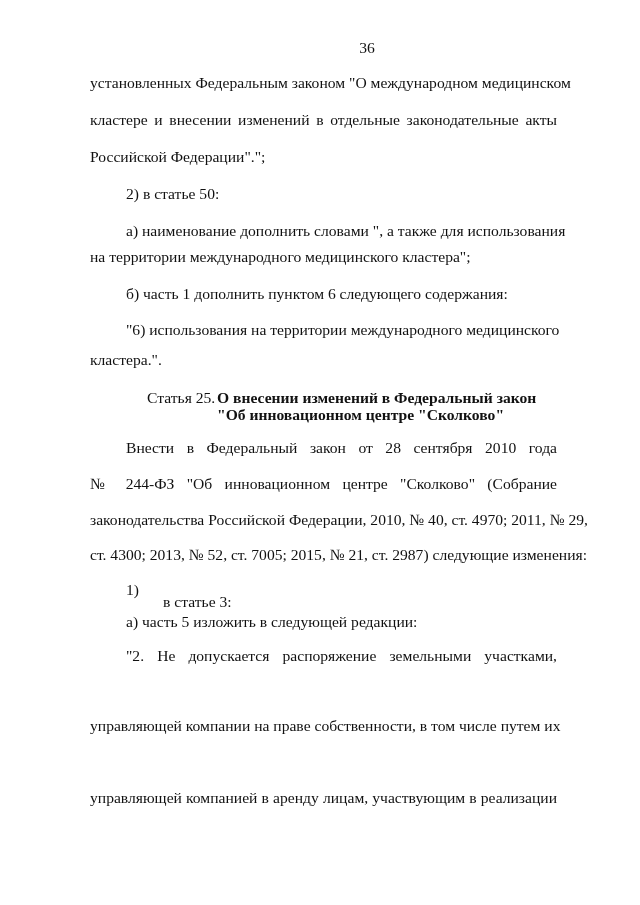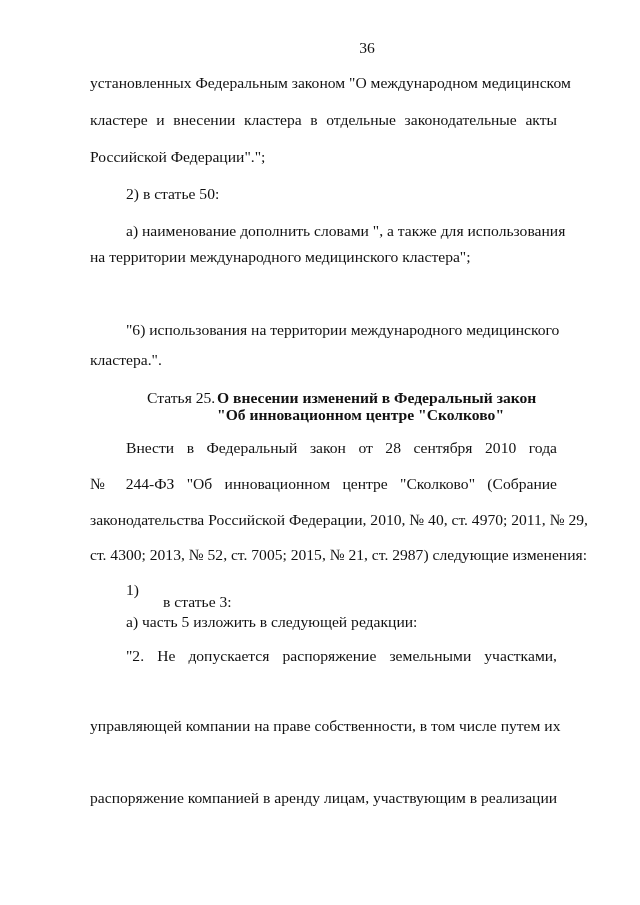--- a/index.html
+++ b/index.html
@@ -21,37 +21,38 @@
   .num-item { position: absolute; left: 126px; font-size: 15.6px; line-height: 20px; }
   .num-item-text { position: absolute; left: 163px; font-size: 15.6px; line-height: 20px; margin-top: 12px; }
 </style>
 </head>
 <body>
 
 <div class="page">
   <div class="pagenum">36</div>
 
   <div class="ln just" style="top:73px">установленных Федеральным законом "О международном медицинском</div>
-  <div class="ln just" style="top:110px">кластере и внесении кластера в отдельные законодательные акты</div>
+  <div class="ln just" style="top:110px">кластере и внесении изменений в отдельные законодательные акты</div>
   <div class="ln" style="top:147px">Российской Федерации".";</div>
   <div class="ln ind" style="top:184px">2) в статье 50:</div>
   <div class="ln ind just" style="top:221px">а) наименование дополнить словами ", а также для использования</div>
   <div class="ln" style="top:247px">на территории международного медицинского кластера";</div>
+  <div class="ln ind" style="top:284px">б) часть 1 дополнить пунктом 6 следующего содержания:</div>
   <div class="ln ind just" style="top:320px">"6) использования на территории международного медицинского</div>
   <div class="ln" style="top:350px">кластера.".</div>
 
   <div class="art-label" style="top:388px">Статья 25.</div>
   <div class="art-title" style="top:389px">О внесении изменений в Федеральный закон</div>
   <div class="art-title" style="top:406px">"Об инновационном центре "Сколково"</div>
 
   <div class="ln ind just" style="top:438px">Внести в Федеральный закон от 28 сентября 2010 года</div>
   <div class="ln just" style="top:474px">№ 244-ФЗ "Об инновационном центре "Сколково" (Собрание</div>
   <div class="ln just" style="top:510px">законодательства Российской Федерации, 2010, № 40, ст. 4970; 2011, № 29,</div>
   <div class="ln just" style="top:545px">ст. 4300; 2013, № 52, ст. 7005; 2015, № 21, ст. 2987) следующие изменения:</div>
 
   <div class="num-item" style="top:580px">1)</div>
   <div class="num-item-text" style="top:580px">в статье 3:</div>
 
   <div class="ln ind" style="top:612px">а) часть 5 изложить в следующей редакции:</div>
   <div class="ln ind just" style="top:646px">"2. Не допускается распоряжение земельными участками,</div>
   <div class="ln just" style="top:716px">управляющей компании на праве собственности, в том числе путем их</div>
-  <div class="ln just" style="top:788px">распоряжение компанией в аренду лицам, участвующим в реализации</div>
+  <div class="ln just" style="top:788px">управляющей компанией в аренду лицам, участвующим в реализации</div>
 </div>
 
 </body></html>

